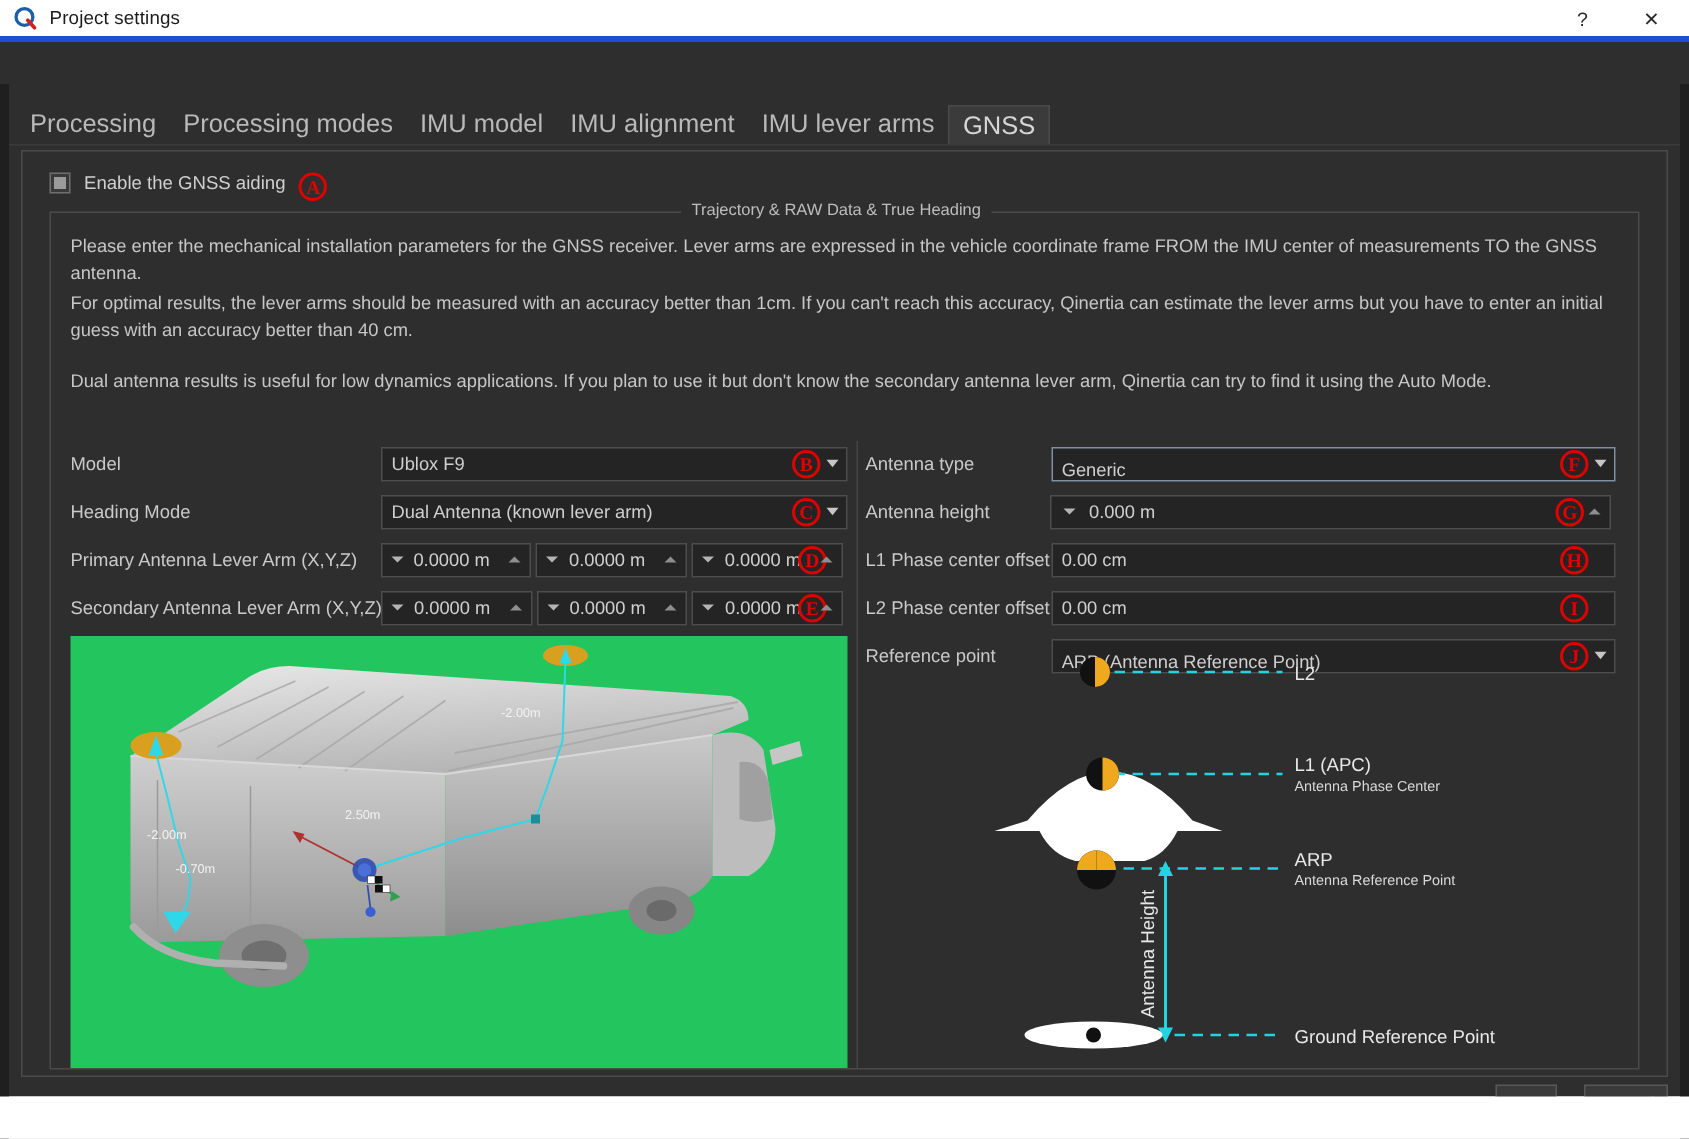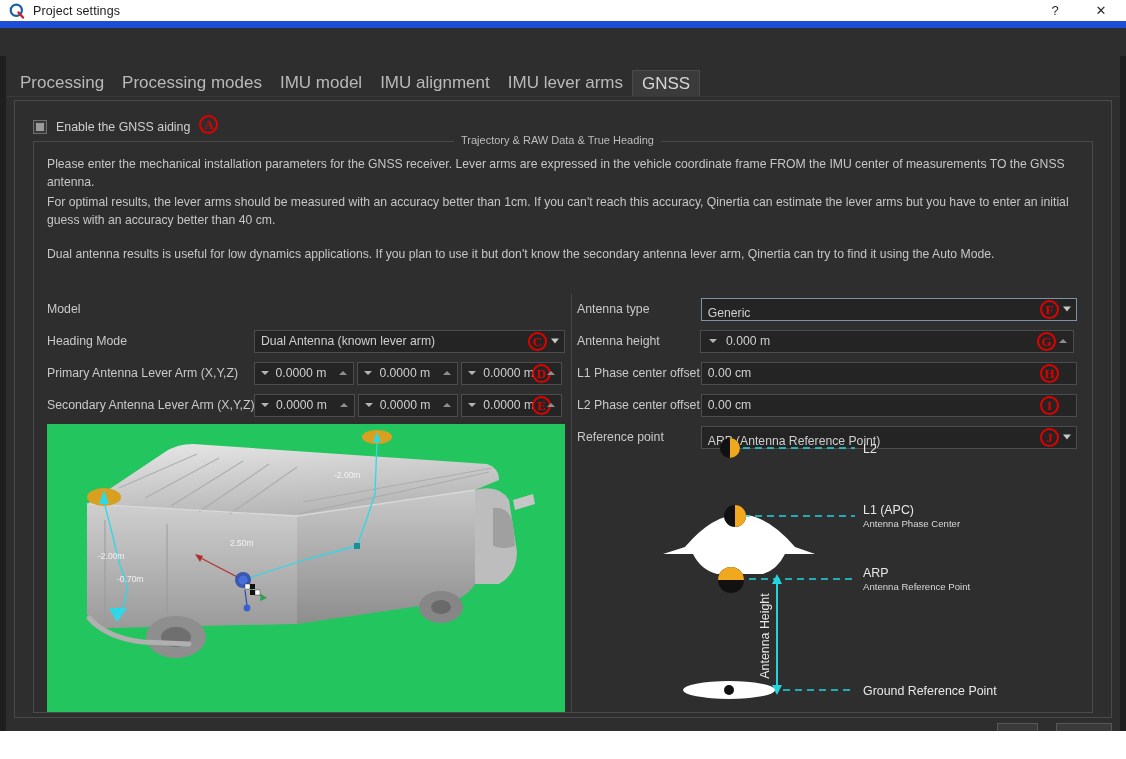--- a/index.html
+++ b/index.html
@@ -12,21 +12,21 @@
   .window {
     position: absolute; left: 0; top: 0;
     width: 1126px; height: 759px;
     background: #ffffff;
   }
   
   .titlebar {
     position: absolute; left: 0; top: 0;
     width: 1126px; height: 28px;
     background: #ffffff;
-    border-bottom: 7px solid #1d4ed8;
+    border-bottom: 4px solid #1d4ed8;
     display: flex; align-items: center;
   }
   .app-logo {
     width: 16px; height: 16px; margin-left: 9px; margin-right: 8px;
     position: relative; flex: none;
   }
   .app-logo svg { display:block; }
   .title-text {
     font-size: 12.5px; color: #1b1b1b; letter-spacing: .1px;
   }
@@ -73,21 +73,21 @@
   .panel {
     position: absolute; left: 14px; top: 72px;
     width: 1098px; height: 618px;
     border: 1px solid #4a4a4a;
     background: #2e2e2e;
   }
 
   
   .cb-row {
     position: absolute; left: 18px; top: 14px;
-    display: flex; align-items: flex-end;
+    display: flex; align-items: flex-start;
   }
   .checkbox {
     width: 14px; height: 14px; background: #3a3a3a;
     border: 1px solid #6e6e6e; display:flex; align-items:center; justify-content:center;
     flex: none;
   }
   .checkbox i { display:block; width: 8px; height: 8px; background: #9b9b9b; }
   .cb-label { margin-left: 9px; font-size: 12.4px; color: #cfcfcf; }
 
   
@@ -241,20 +241,25 @@
         <div class="helptext" style="top:14px;">Please enter the mechanical installation parameters for the GNSS receiver. Lever arms are expressed in the vehicle coordinate frame FROM the IMU center of measurements TO the GNSS antenna.</div>
         <div class="helptext" style="top:52px;">For optimal results, the lever arms should be measured with an accuracy better than 1cm. If you can't reach this accuracy, Qinertia can estimate the lever arms but you have to enter an initial guess with an accuracy better than 40 cm.</div>
         <div class="helptext" style="top:104px;">Dual antenna results is useful for low dynamics applications. If you plan to use it but don't know the secondary antenna lever arm, Qinertia can try to find it using the Auto Mode.</div>
 
         <div class="divider"></div>
 
         <div class="col-left">
 
           <div class="frow">
             <span class="flabel">Model</span>
+            <div class="field combo">
+              <span class="txt">Ublox F9</span>
+              <span class="badge abs" style="right:17px;top:1px;">B</span>
+              <span class="caret-down"></span>
+            </div>
           </div>
 
           <div class="frow">
             <span class="flabel">Heading Mode</span>
             <div class="field combo">
               <span class="txt">Dual Antenna (known lever arm)</span>
               <span class="badge abs" style="right:17px;top:1px;">C</span>
               <span class="caret-down"></span>
             </div>
           </div>

